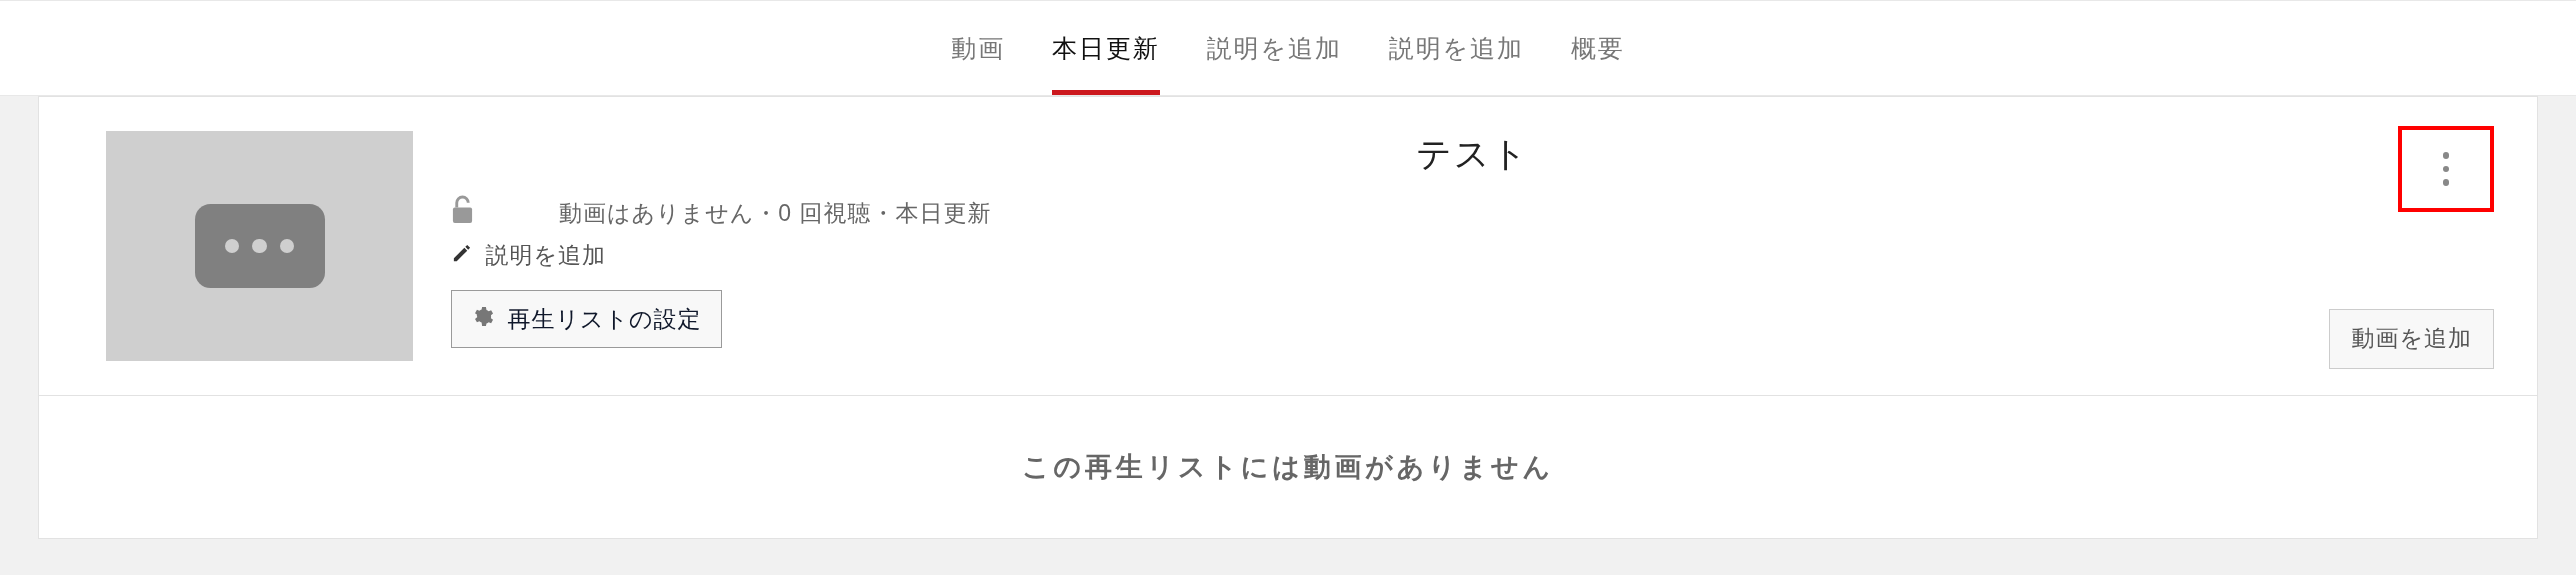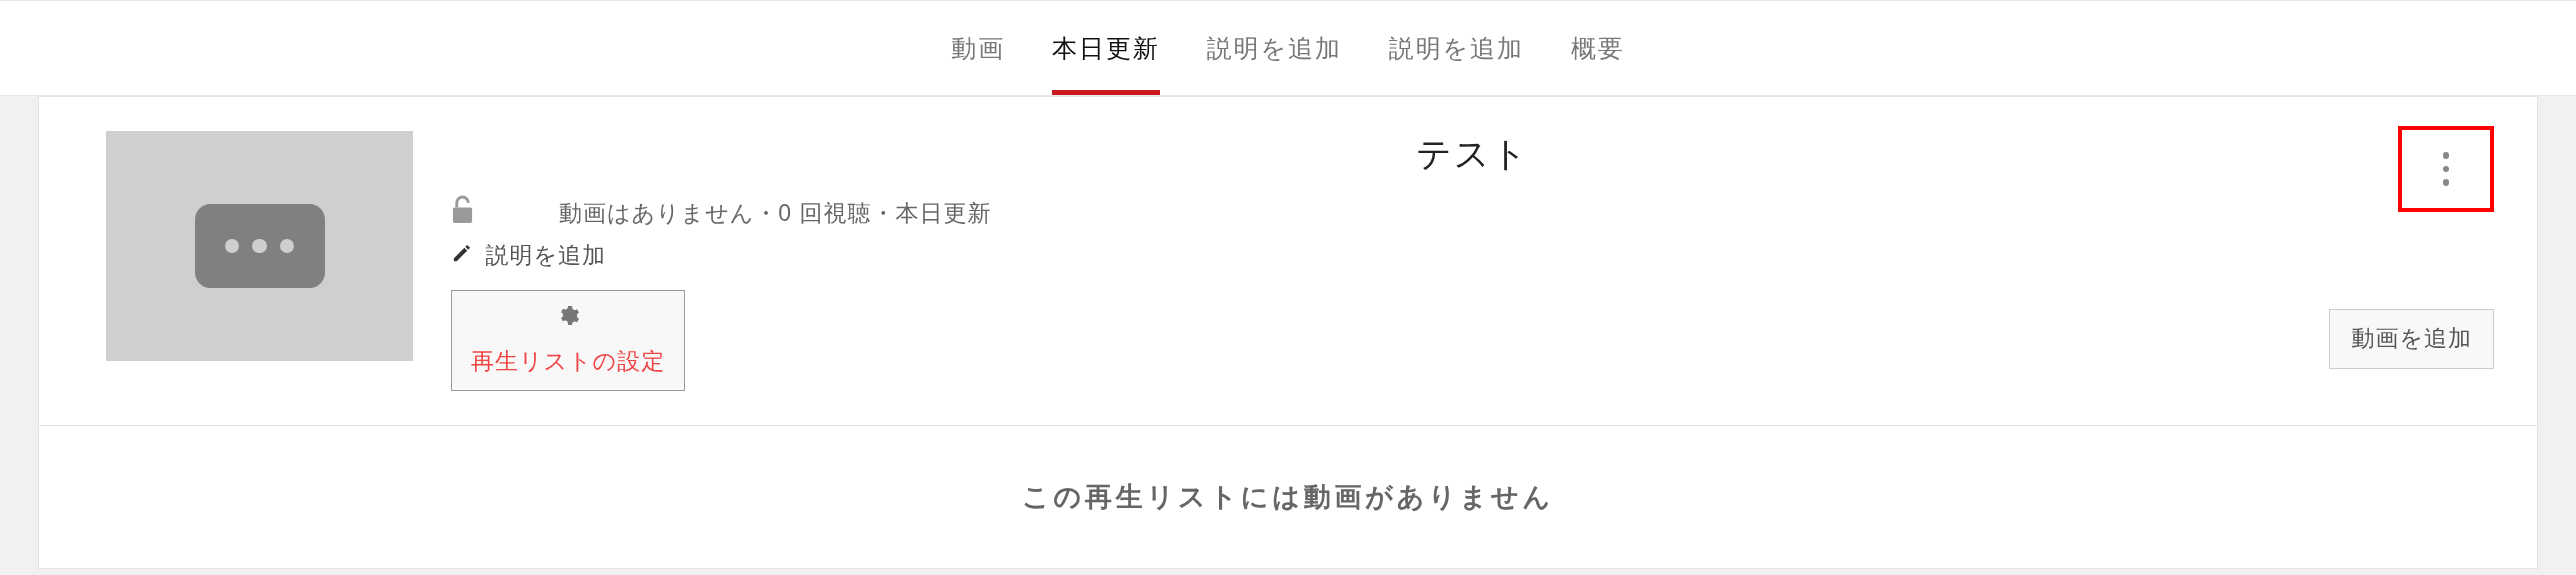--- a/index.html
+++ b/index.html
@@ -127,25 +127,24 @@
       letter-spacing: 1px;
     }
     .settings-button {
       display: inline-flex;
       align-items: center;
       gap: 13.4px;
       background: #f8f8f8;
       border: 1.9px solid #9a9a9a;
       padding: 12.5px 19px;
       font-size: 23px;
-      color: #ef4444;
+      color: #0f172a;
       cursor: pointer;
       font-family: inherit;
       letter-spacing: 1px;
-      flex-direction: column;
     }
     .gear-icon {
       color: #777;
     }
     .right-actions {
       position: absolute;
       right: 43px;
       top: 29px;
       display: flex;
       flex-direction: column;

